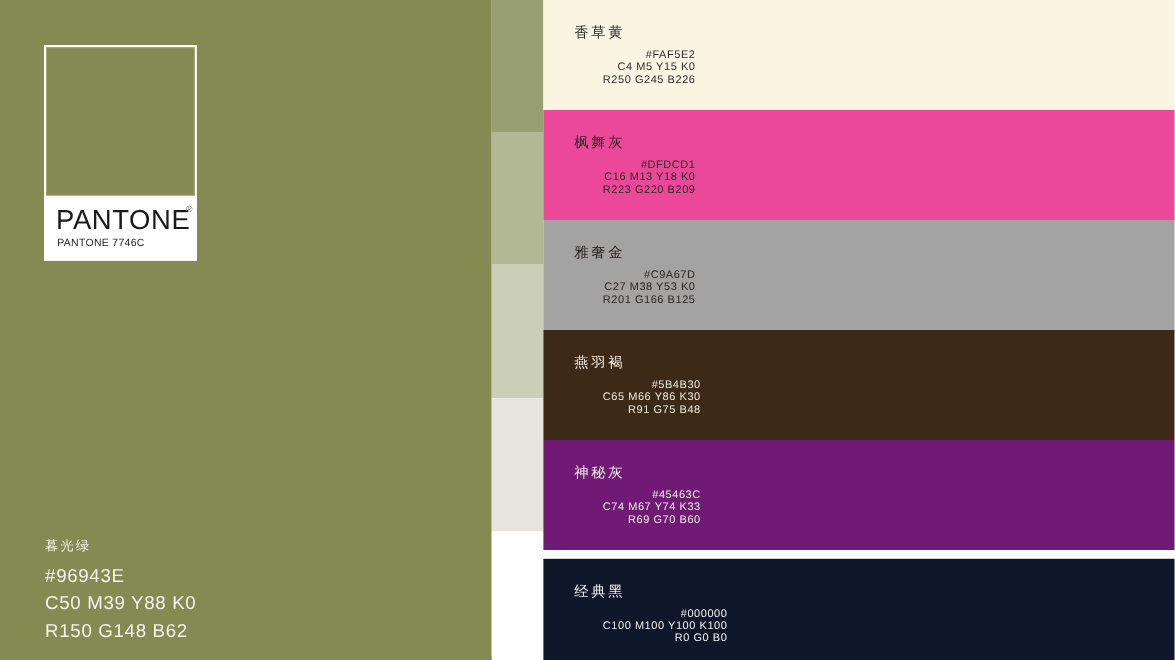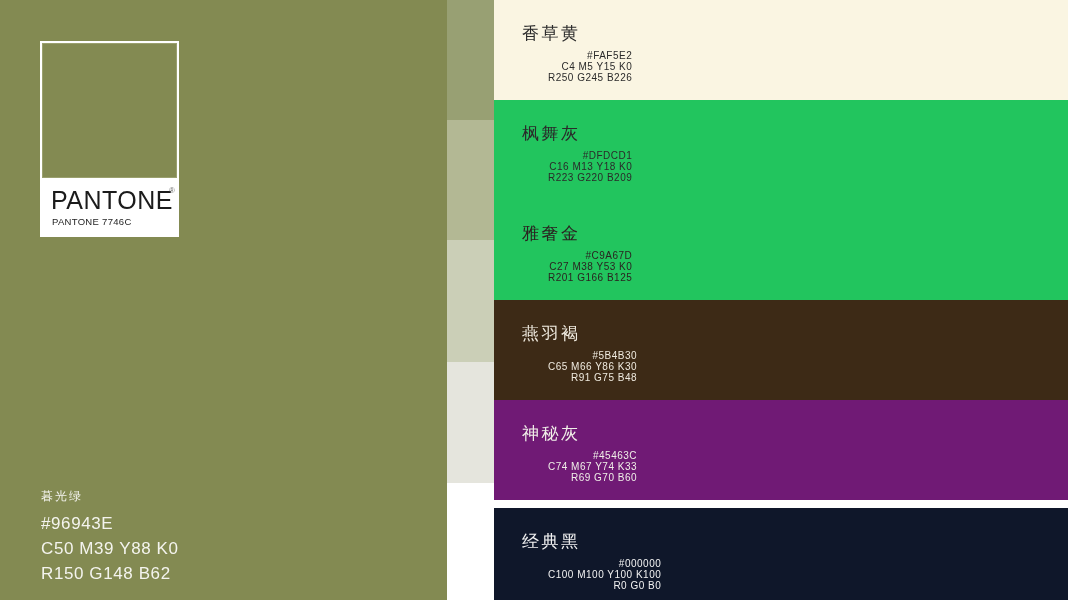--- a/index.html
+++ b/index.html
@@ -135,21 +135,21 @@
     width: 574px;
     height: 100px;
   }
   .row-text {
     position: absolute;
     left: 28px;
     top: 24px;
     white-space: nowrap;
   }
   .row-name {
-    font-size: 17px;
+    font-size: 13px;
     letter-spacing: 2.5px;
     font-family: "DejaVu Serif", "Liberation Serif", serif;
     margin: 0 0 7px 0;
     line-height: 1.1;
   }
   .row-values {
     font-size: 10px;
     letter-spacing: 0.5px;
     line-height: 1.1;
     display: flex;
@@ -197,31 +197,31 @@
       <div class="color-row" style="top: 0px; background: rgb(250, 245, 226);">
         <div class="row-text" style="color: rgb(42, 42, 42);">
           <div class="row-name">香草黄</div>
           <div class="row-values">
             <span class="row-hex">#FAF5E2</span>
             <span class="row-cmyk">C4  M5  Y15  K0</span>
             <span class="row-rgb">R250  G245  B226</span>
           </div>
         </div>
       </div>
-      <div class="color-row" style="top: 100px; background: #22c55e;">
+      <div class="color-row" style="top: 100px; background: #ec4899;">
         <div class="row-text" style="color: rgb(42, 42, 42);">
           <div class="row-name">枫舞灰</div>
           <div class="row-values">
             <span class="row-hex">#DFDCD1</span>
             <span class="row-cmyk">C16  M13  Y18  K0</span>
             <span class="row-rgb">R223  G220  B209</span>
           </div>
         </div>
       </div>
-      <div class="color-row" style="top: 200px; background: #22c55e;">
+      <div class="color-row" style="top: 200px; background: #a3a3a3;">
         <div class="row-text" style="color: rgb(42, 35, 32);">
           <div class="row-name">雅奢金</div>
           <div class="row-values">
             <span class="row-hex">#C9A67D</span>
             <span class="row-cmyk">C27  M38  Y53  K0</span>
             <span class="row-rgb">R201  G166  B125</span>
           </div>
         </div>
       </div>
       <div class="color-row" style="top: 300px; background: rgb(61, 42, 22);">

